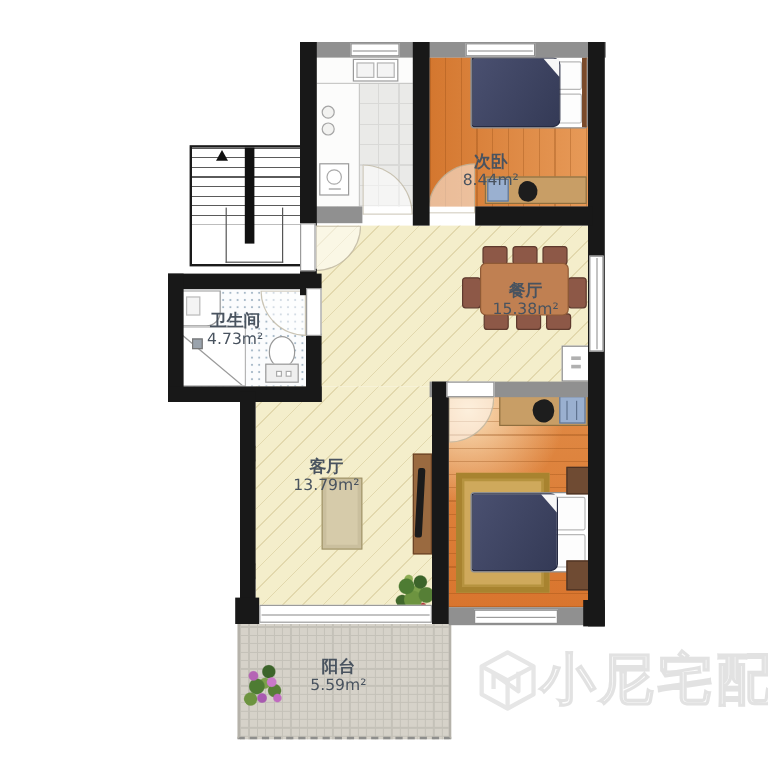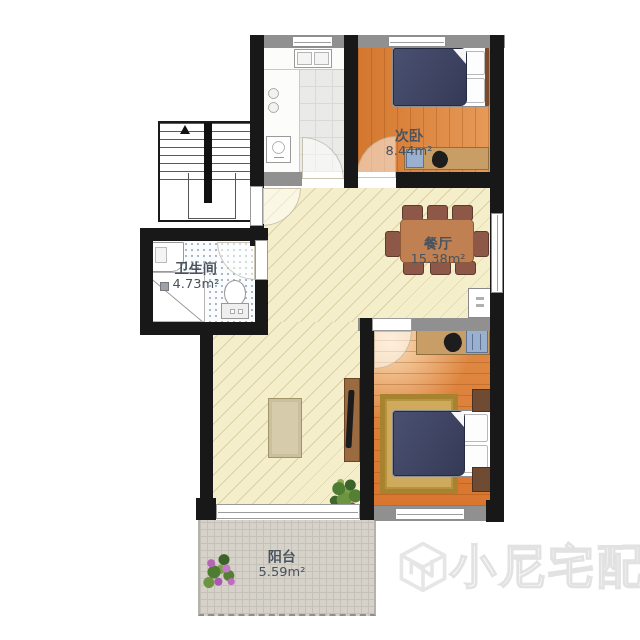--- a/index.html
+++ b/index.html
@@ -237,20 +237,24 @@
     <span class="ar">8.44m²</span>
   </div>
   <div class="rlabel" style="left:396px;top:236px;">
     <span class="nm">餐厅</span>
     <span class="ar">15.38m²</span>
   </div>
   <div class="rlabel" style="left:154px;top:261px;">
     <span class="nm">卫生间</span>
     <span class="ar">4.73m²</span>
   </div>
+  <div class="rlabel" style="left:230px;top:382px;">
+    <span class="nm">客厅</span>
+    <span class="ar">13.79m²</span>
+  </div>
   <div class="rlabel" style="left:240px;top:549px;">
     <span class="nm">阳台</span>
     <span class="ar">5.59m²</span>
   </div>
 
   <div id="wm">
     <svg width="54" height="54" viewBox="0 0 60 60">
       <g fill="none" stroke="#e6e6e6" stroke-width="4" stroke-linejoin="round">
         <polygon points="30,4 54,17 54,43 30,56 6,43 6,17"></polygon>
         <polyline points="6,17 30,30 54,17"></polyline>

